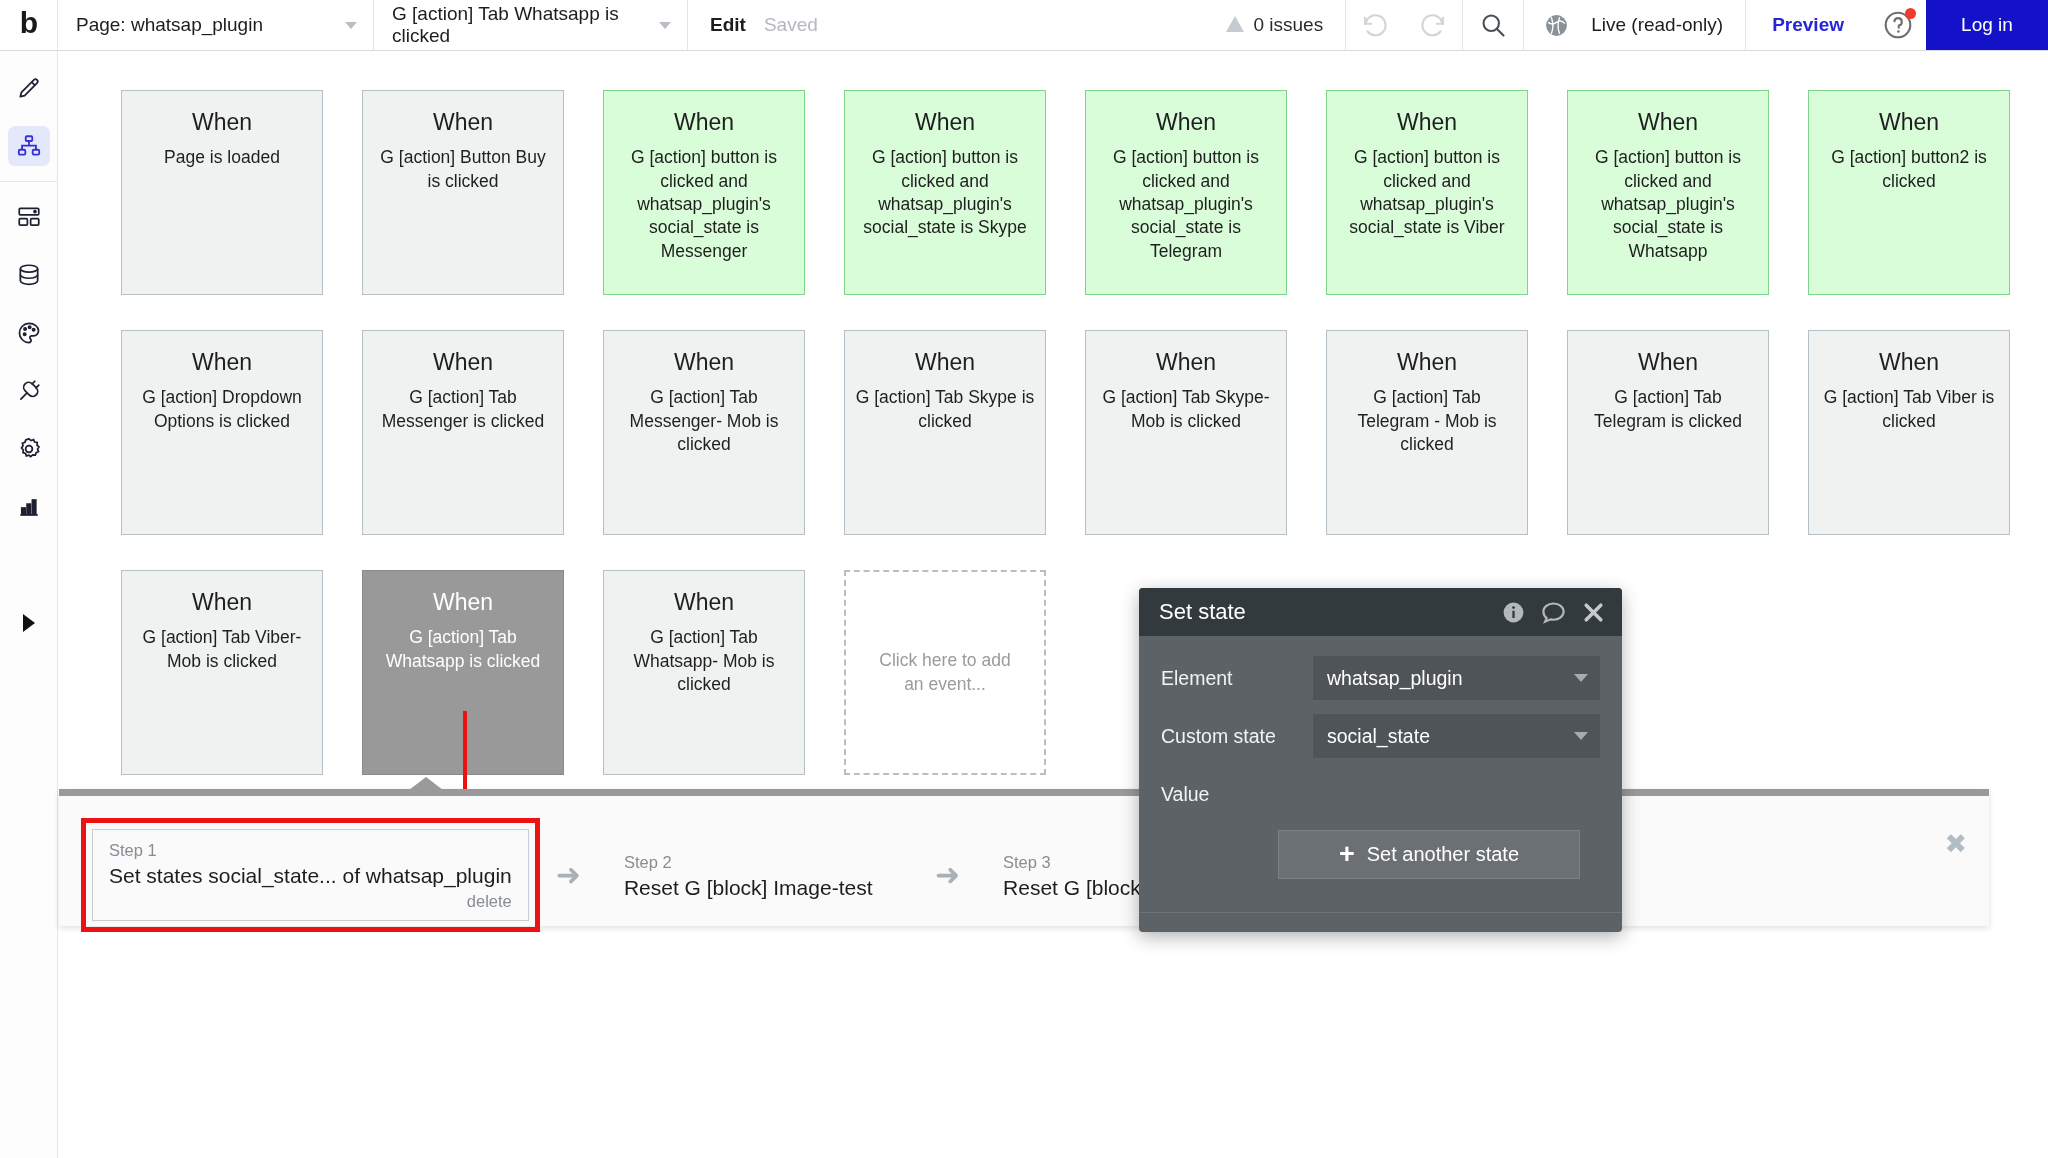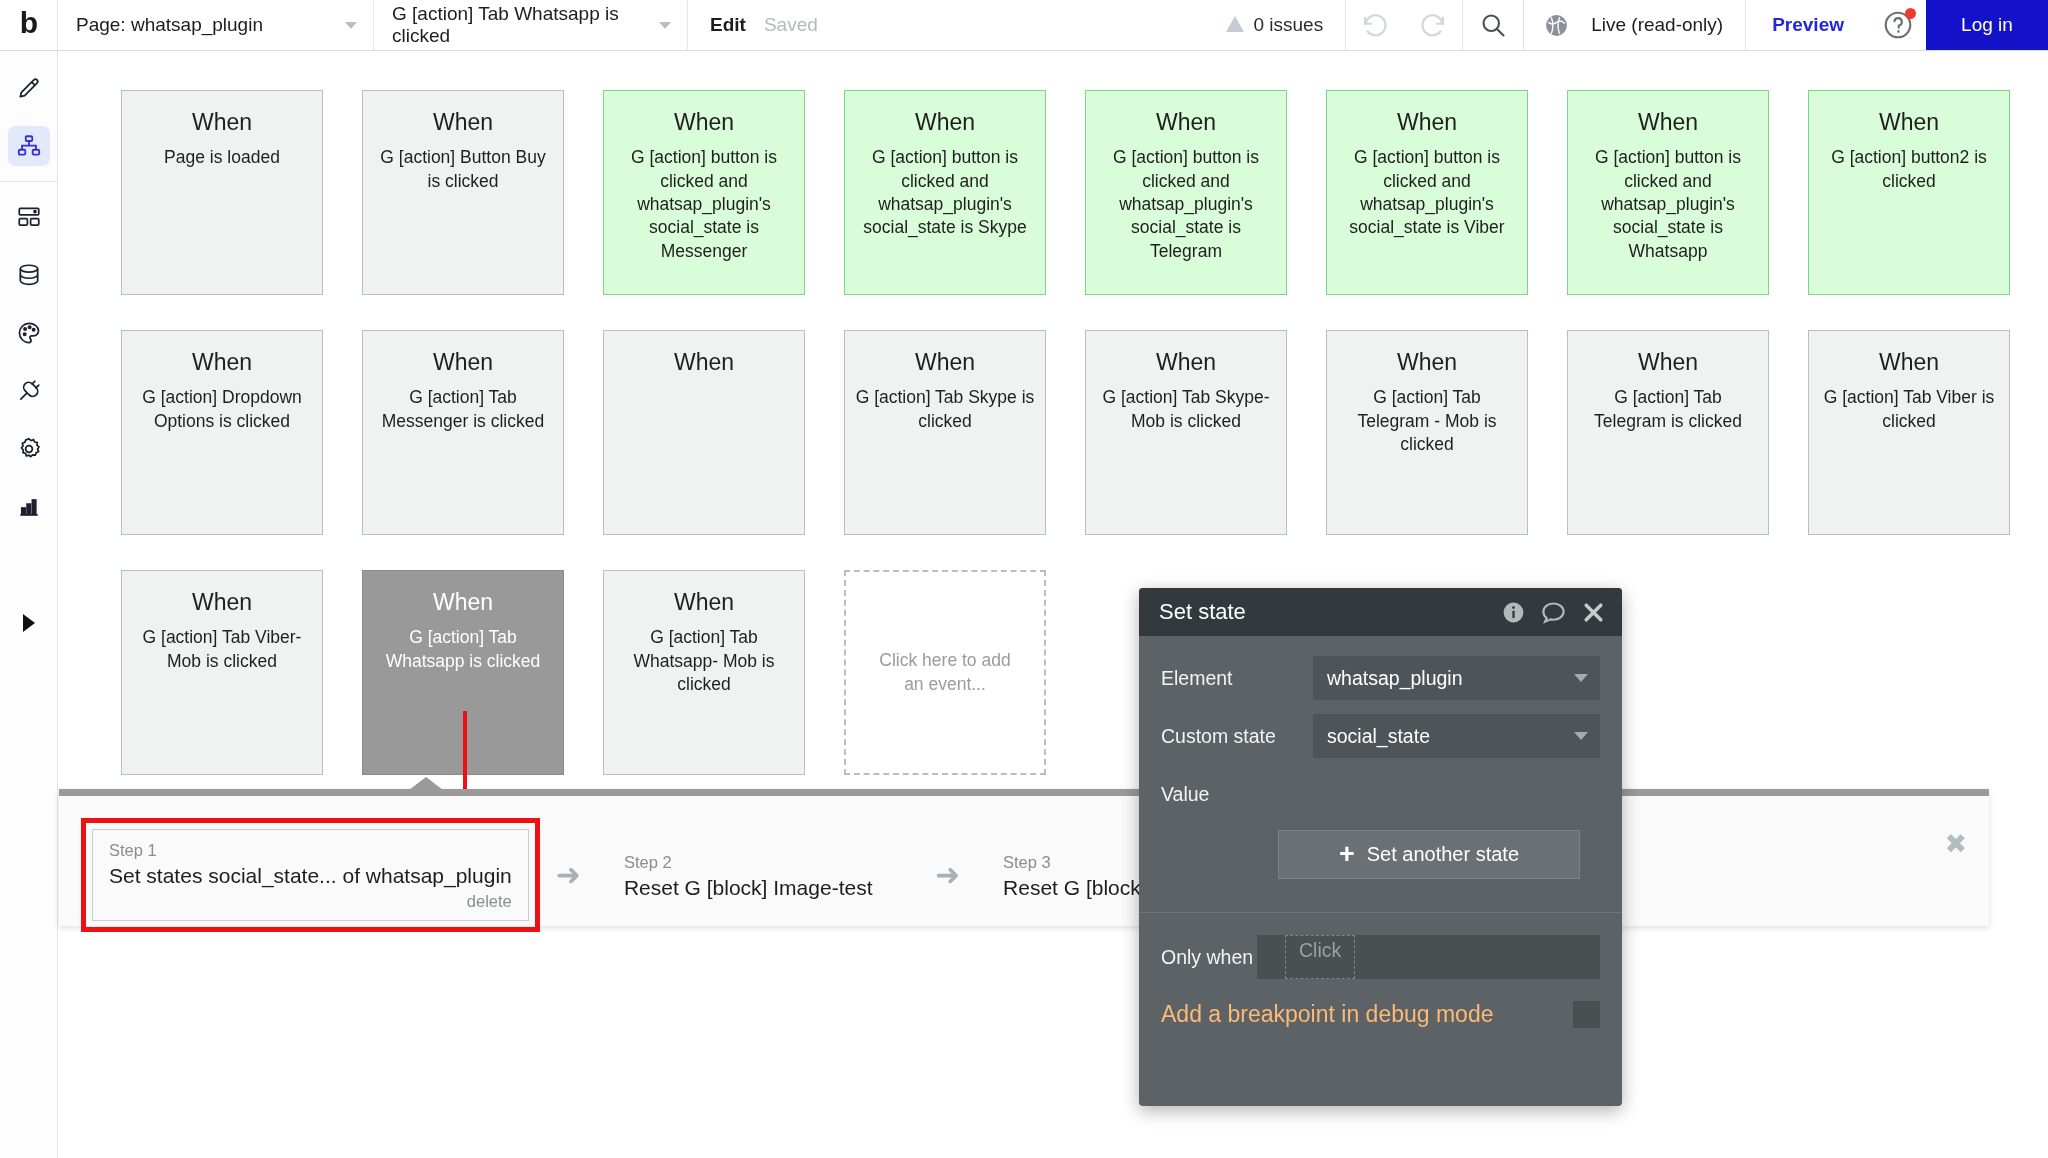--- a/index.html
+++ b/index.html
@@ -200,21 +200,21 @@
   }
   .step-box.plain { border: none; background: transparent; min-width: 300px; }
   #steps-close {
     position: absolute; right: 22px; top: 35px;
     font-size: 27px; color: #b2bcc3; cursor: pointer; line-height: 1;
   }
 
   
   #ss-panel {
     position: absolute; left: 1139px; top: 588px;
-    width: 483px; height: 518px;
+    width: 483px; height: 344px;
     background: #5c6265;
     border-radius: 4px;
     box-shadow: 0 5px 18px rgba(0,0,0,.30);
     overflow: hidden;
   }
   #ss-head {
     height: 48px; background: #333a3d;
     display: flex; align-items: center;
     padding: 0 16px 0 20px;
   }
@@ -459,20 +459,21 @@
         <div class="card" style="left: 62px; top: 279px;">
           <div class="when">When</div>
           <div class="desc">G [action] Dropdown Options is clicked</div>
         </div>
         <div class="card" style="left: 303px; top: 279px;">
           <div class="when">When</div>
           <div class="desc">G [action] Tab Messenger is clicked</div>
         </div>
         <div class="card" style="left: 544px; top: 279px;">
           <div class="when">When</div>
+          <div class="desc">G [action] Tab Messenger- Mob is clicked</div>
         </div>
         <div class="card" style="left: 785px; top: 279px;">
           <div class="when">When</div>
           <div class="desc">G [action] Tab Skype is clicked</div>
         </div>
         <div class="card" style="left: 1026px; top: 279px;">
           <div class="when">When</div>
           <div class="desc">G [action] Tab Skype-Mob is clicked</div>
         </div>
         <div class="card" style="left: 1267px; top: 279px;">

